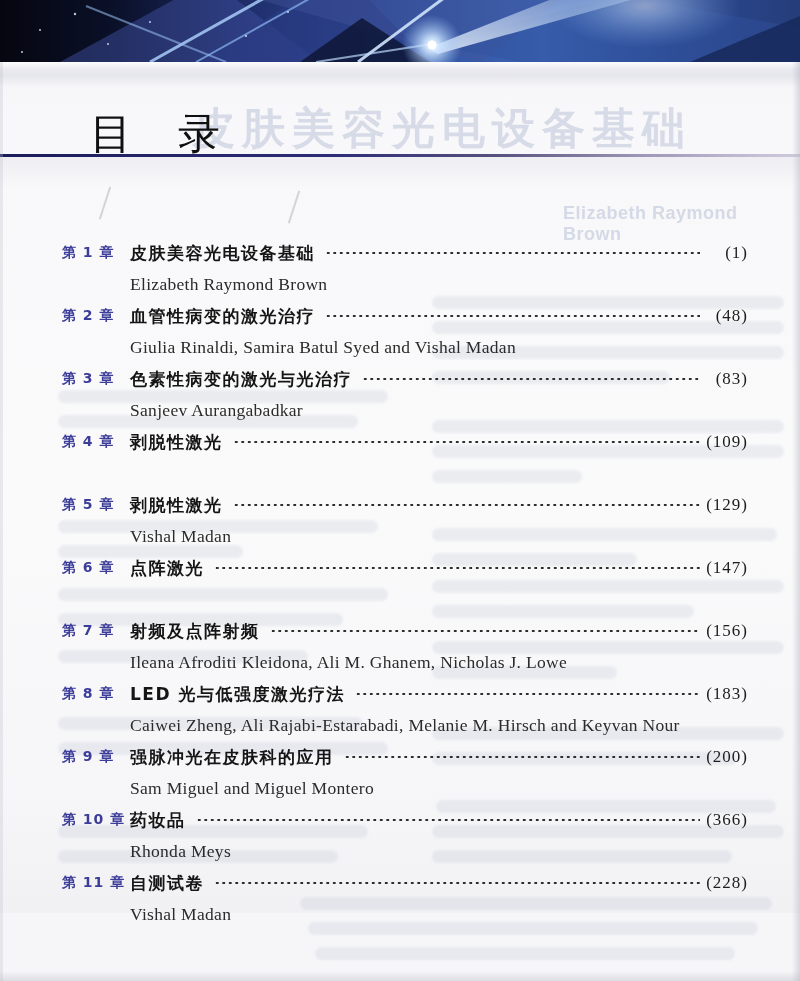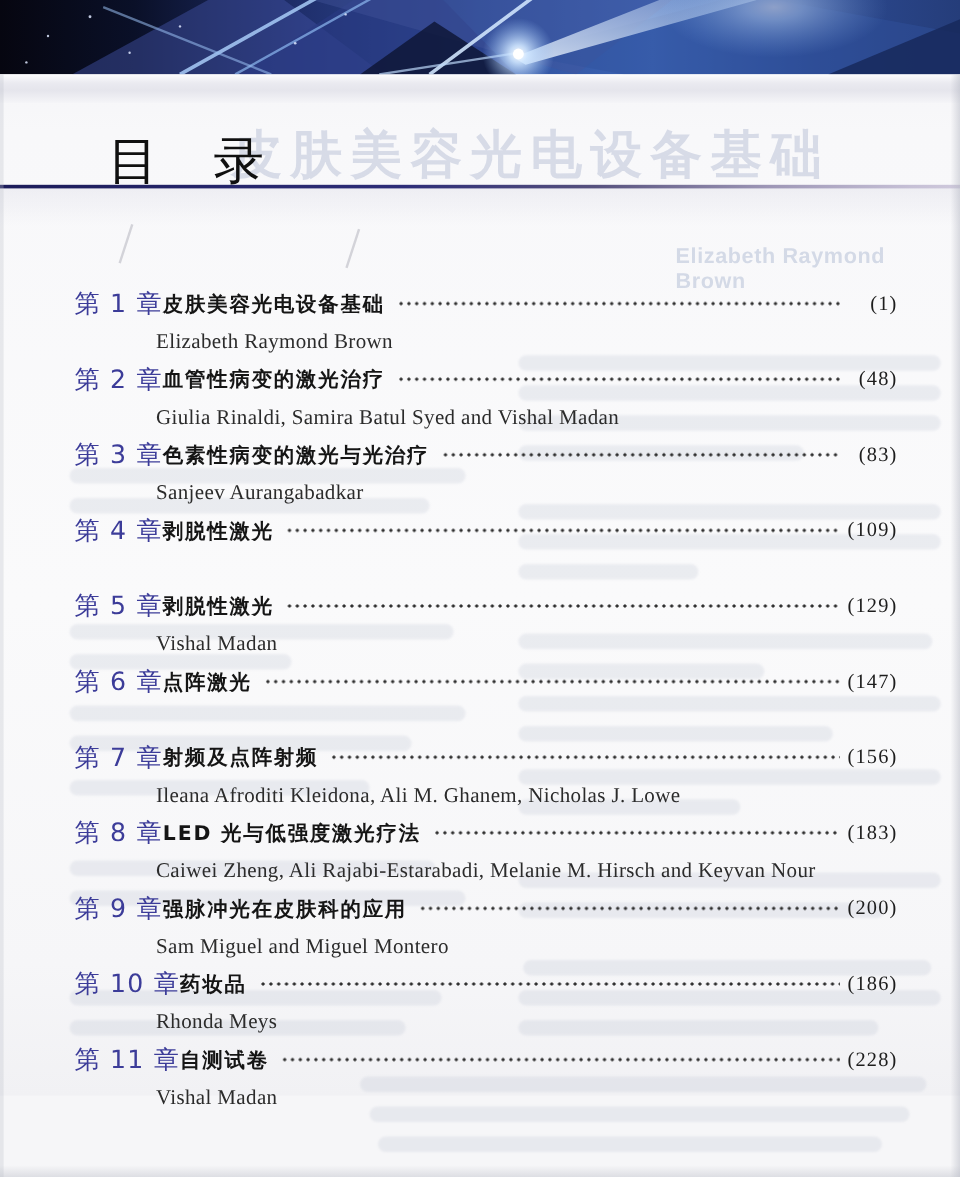--- a/index.html
+++ b/index.html
@@ -24,21 +24,21 @@
     letter-spacing:7px;white-space:nowrap;color:rgba(138,153,190,.30);z-index:2;}
   .divider{position:absolute;top:154px;left:0;width:800px;height:3px;z-index:4;
     background:linear-gradient(90deg,#1c1c5a 0%,#2d2d78 42%,#56517e 62%,#9d96b6 80%,#c6c0d6 95%,#cfc9dc 100%);}
   .wm-author{position:absolute;top:203px;left:563px;font-size:18px;font-weight:700;
     letter-spacing:.5px;color:rgba(167,180,207,.45);z-index:2;font-family:"Liberation Sans",sans-serif;}
 
   
   .toc{position:absolute;top:238px;left:62px;width:686px;z-index:6;}
   .entry{height:63px;}
   .row{display:flex;align-items:center;height:30px;}
-  .label{flex:0 0 68px;color:#3c3c99;font-weight:400;font-size:21px;letter-spacing:1px;white-space:nowrap;}
+  .label{flex:0 0 68px;color:#3c3c99;font-weight:700;font-size:14px;letter-spacing:1px;white-space:nowrap;}
   .title{font-weight:700;font-size:17px;letter-spacing:1.5px;color:#151515;white-space:nowrap;}
   .dots{flex:1 1 auto;align-self:stretch;margin:0 6px 0 10px;
     background-image:radial-gradient(circle,#2e2e2e 1.15px,rgba(0,0,0,0) 1.5px);
     background-size:6.5px 30px;background-position:left center;background-repeat:repeat-x;}
   .pagenum{flex:0 0 auto;min-width:42px;text-align:right;font-family:"Liberation Serif",serif;
     font-size:17px;color:#1d1d1d;letter-spacing:1px;}
   .authors{display:flex;align-items:center;height:33px;padding-left:68px;
     font-family:"Liberation Serif",serif;font-size:17.5px;color:#2b2b2b;letter-spacing:.3px;}
 
   
@@ -238,21 +238,21 @@
         <span class="pagenum">(200)</span>
       </div>
       <div class="authors">Sam Miguel and Miguel Montero</div>
     </div>
 
     <div class="entry">
       <div class="row">
         <span class="label">第 10 章</span>
         <span class="title">药妆品</span>
         <span class="dots"></span>
-        <span class="pagenum">(186)</span>
+        <span class="pagenum">(366)</span>
       </div>
       <div class="authors">Rhonda Meys</div>
     </div>
 
     <div class="entry">
       <div class="row">
         <span class="label">第 11 章</span>
         <span class="title">自测试卷</span>
         <span class="dots"></span>
         <span class="pagenum">(228)</span>

